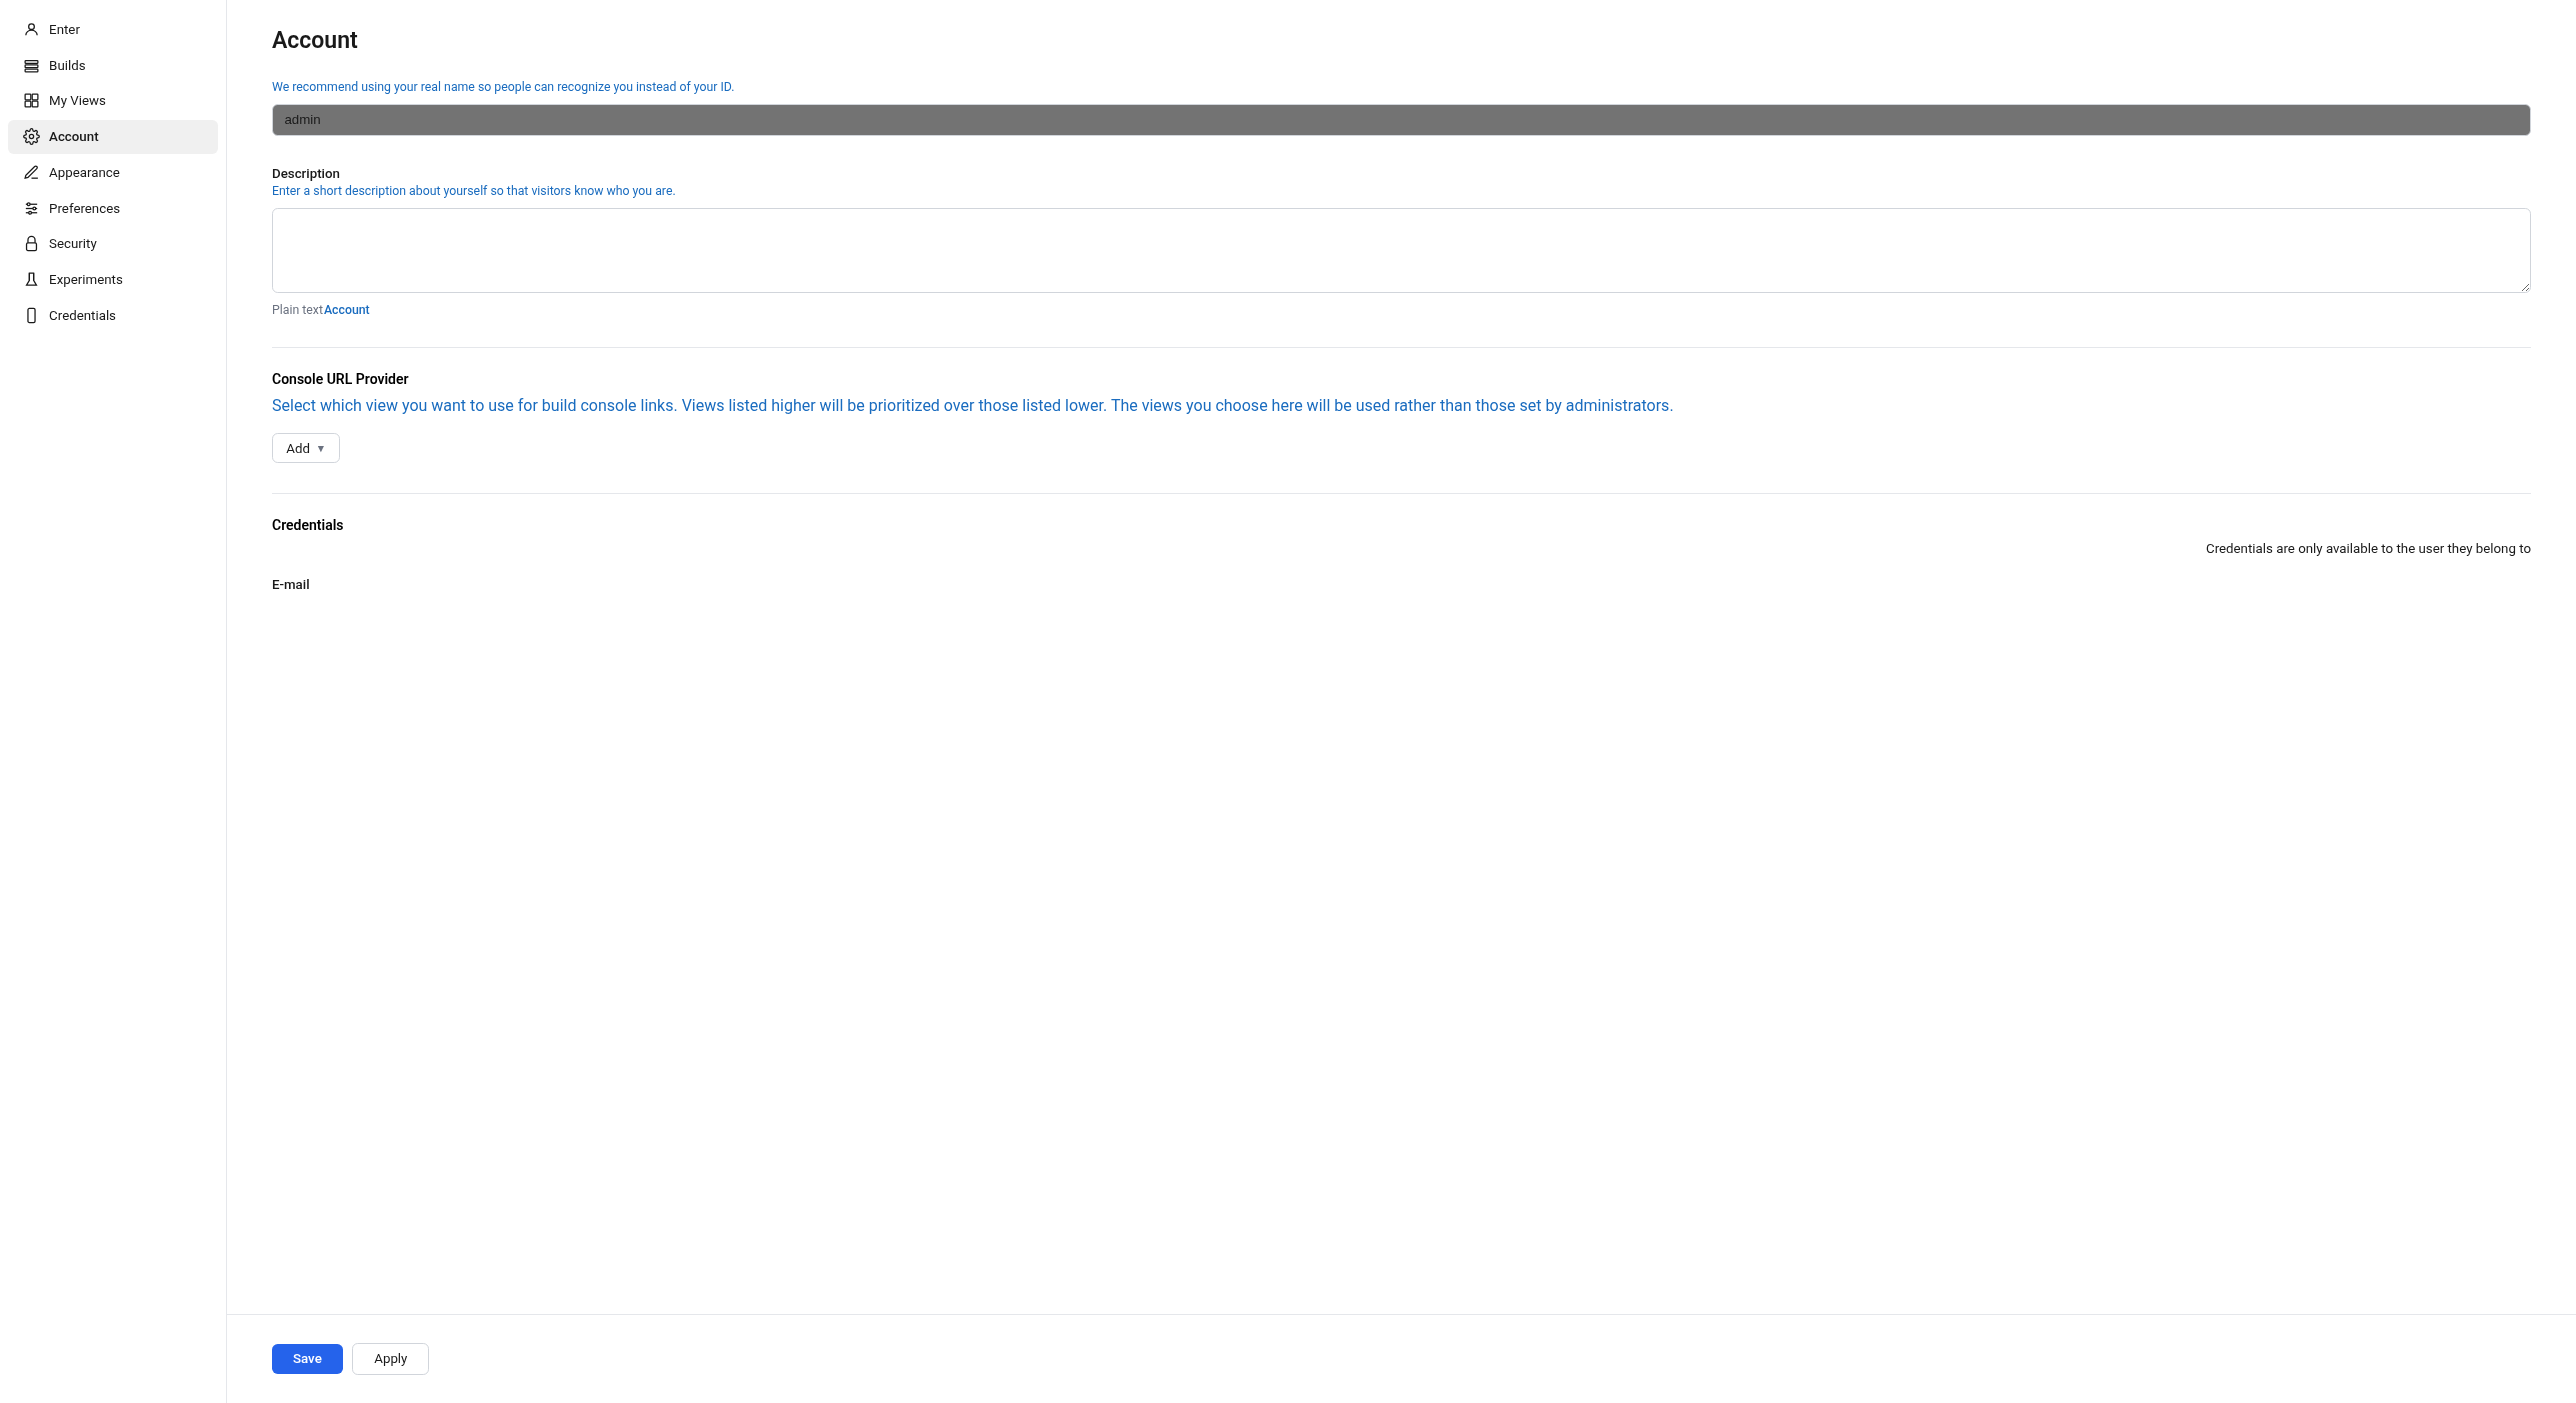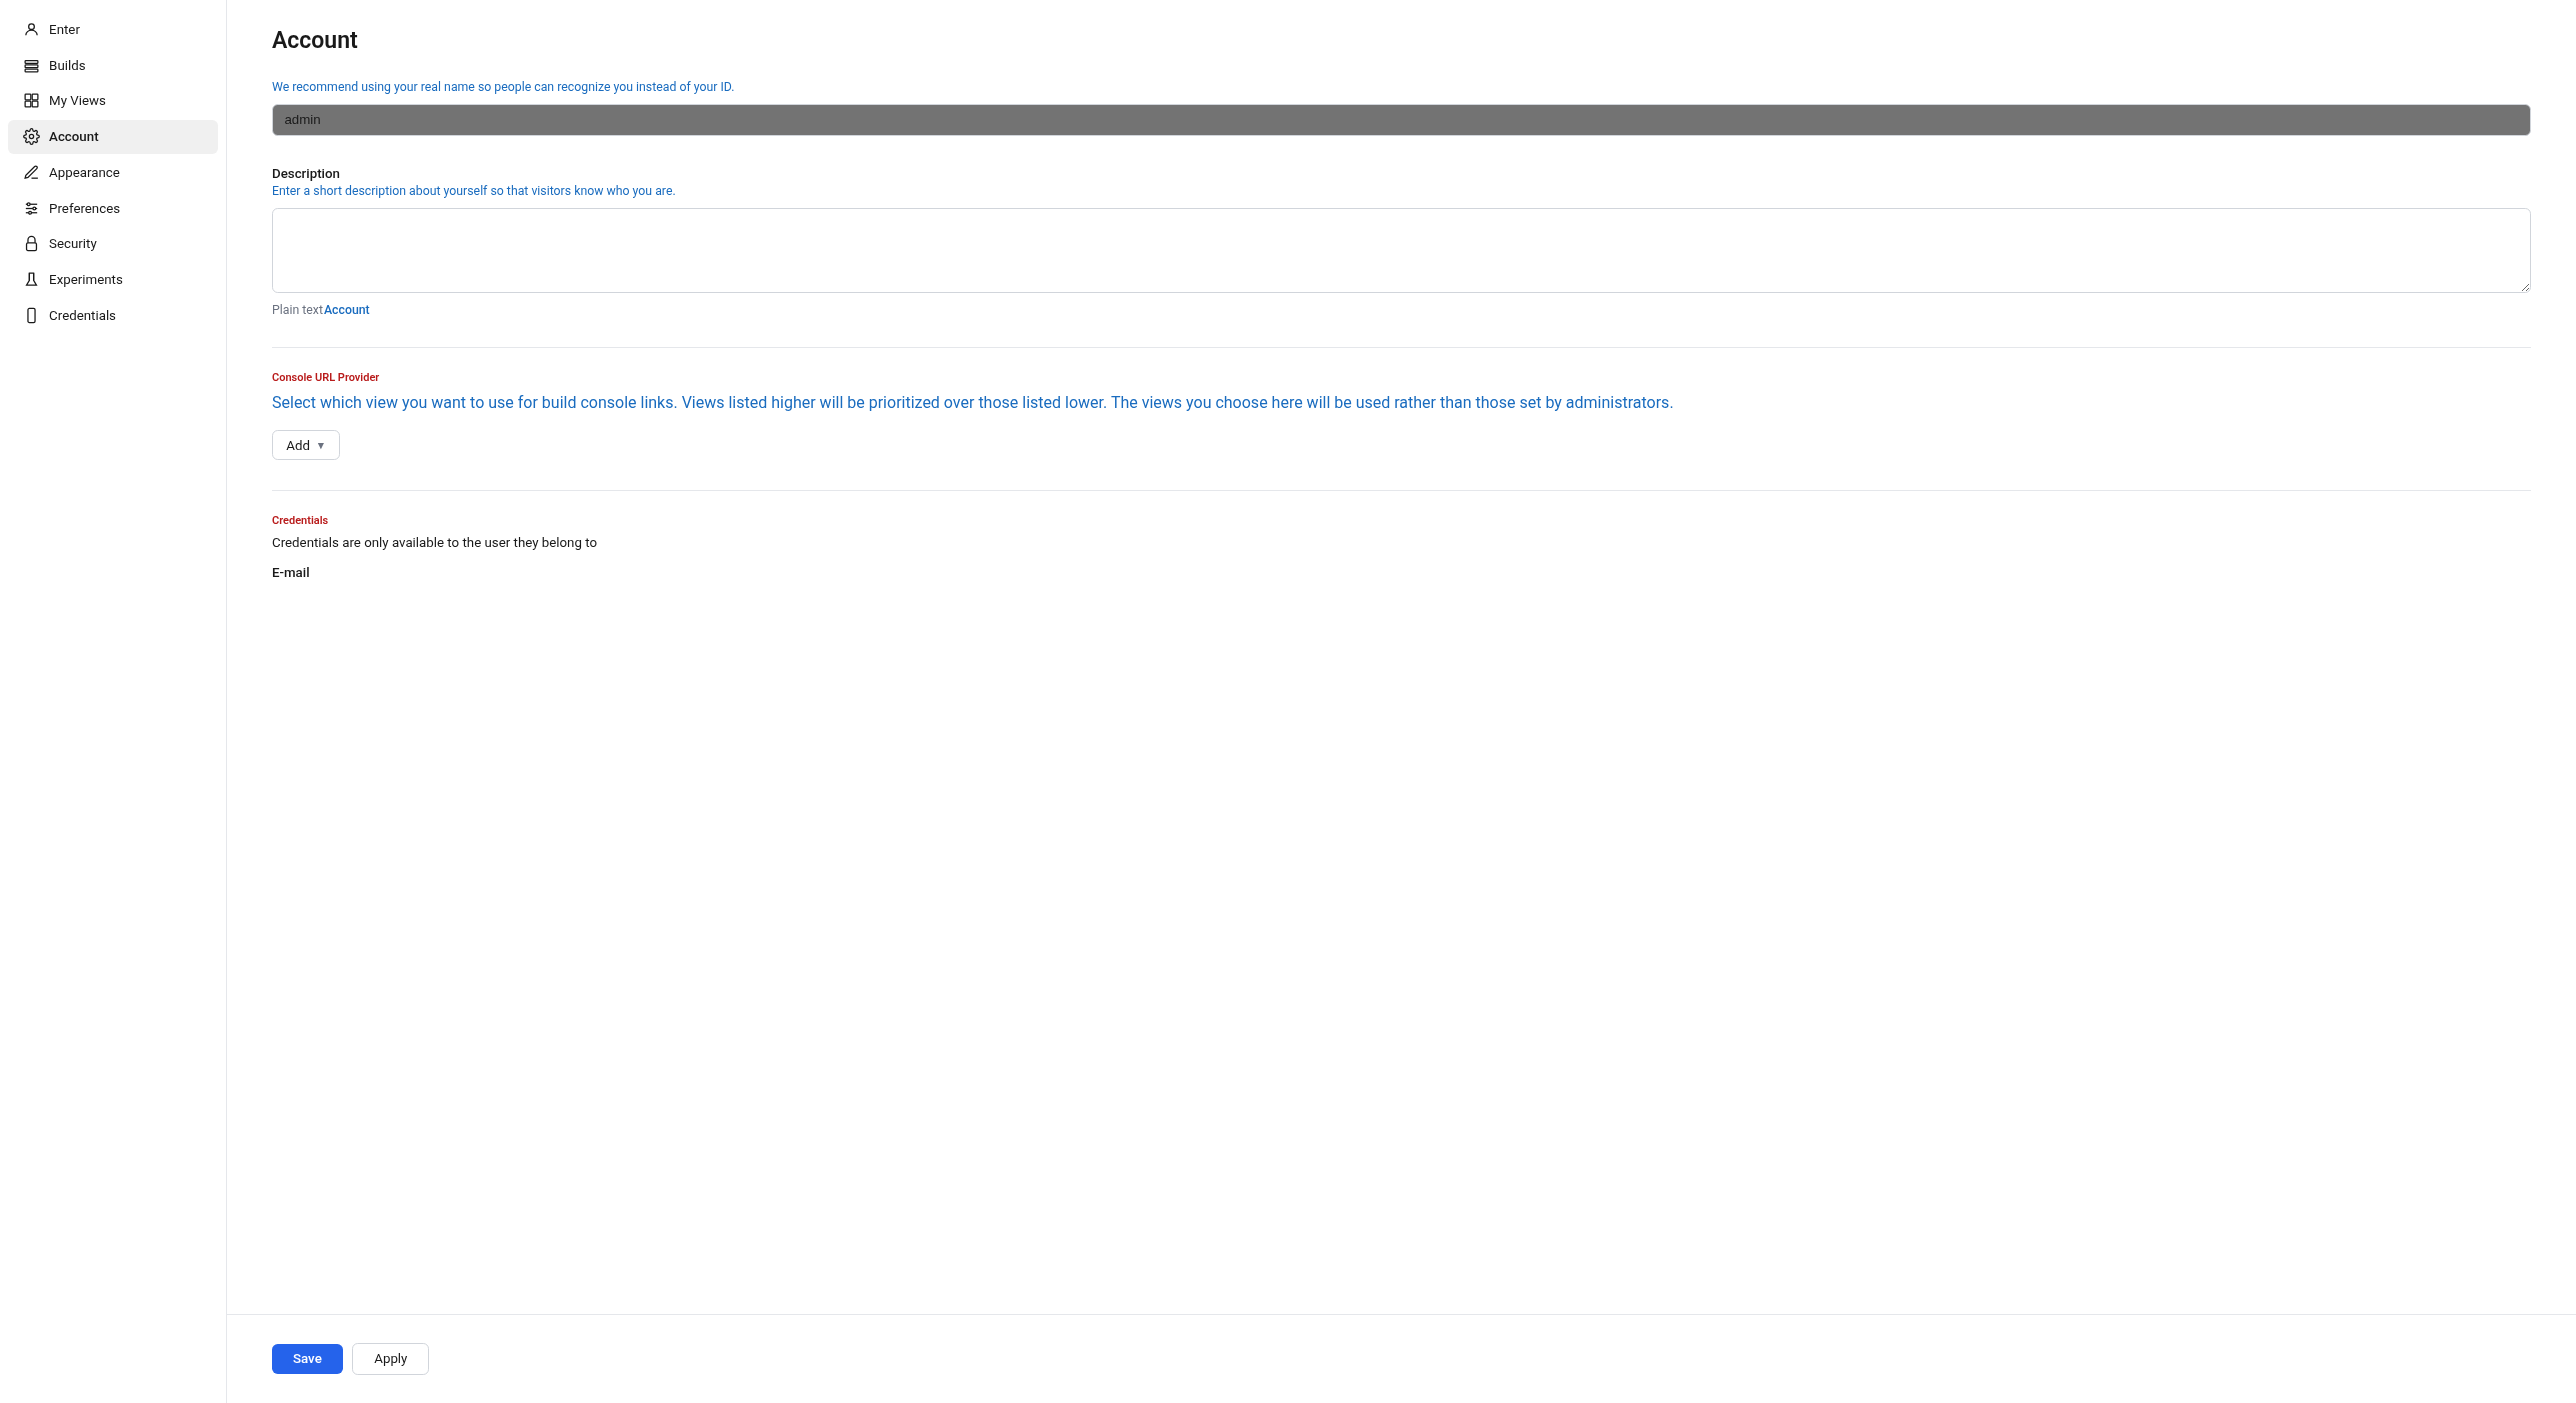--- a/index.html
+++ b/index.html
@@ -104,24 +104,24 @@
     .text-mode-plain { color: #6b7280; cursor: pointer; }
     .text-mode-preview { color: #1a6cbf; cursor: pointer; font-weight: 500; }
 
     .divider {
       height: 0.9px;
       background: #e5e7eb;
       margin: 23px 0;
     }
 
     .section-title {
-      font-size: 11px;
+      font-size: 14px;
       font-weight: 600;
       margin-bottom: 7.6px;
-      color: #b91c1c;
+      color: #000000;
     }
 
     .section-desc {
       font-size: 16px;
       color: #1a6cbf;
       margin-bottom: 15px;
       line-height: 1.5;
     }
 
     .add-button {
@@ -133,21 +133,21 @@
       border-radius: 5.7px;
       font-size: 13.3px;
       cursor: pointer;
       background: #fff;
       color: #1a1a1a;
       font-family: inherit;
     }
     .add-chevron { font-size: 10.4px; color: #6b7280; }
 
     .credentials-section { margin-top: 7.6px; }
-    .credentials-note { font-size: 13.3px; color: #1a1a1a; margin-bottom: 15px; }
+    .credentials-note { font-size: 13.3px; color: #1a1a1a; margin-bottom: 21px; text-align: right; }
 
     .email-label { font-size: 13.3px; font-weight: 500; color: #1a1a1a; }
 
     
     .bottom-bar {
       position: fixed;
       bottom: 0;
       left: 227px;
       right: 0;
       background: #fff;

